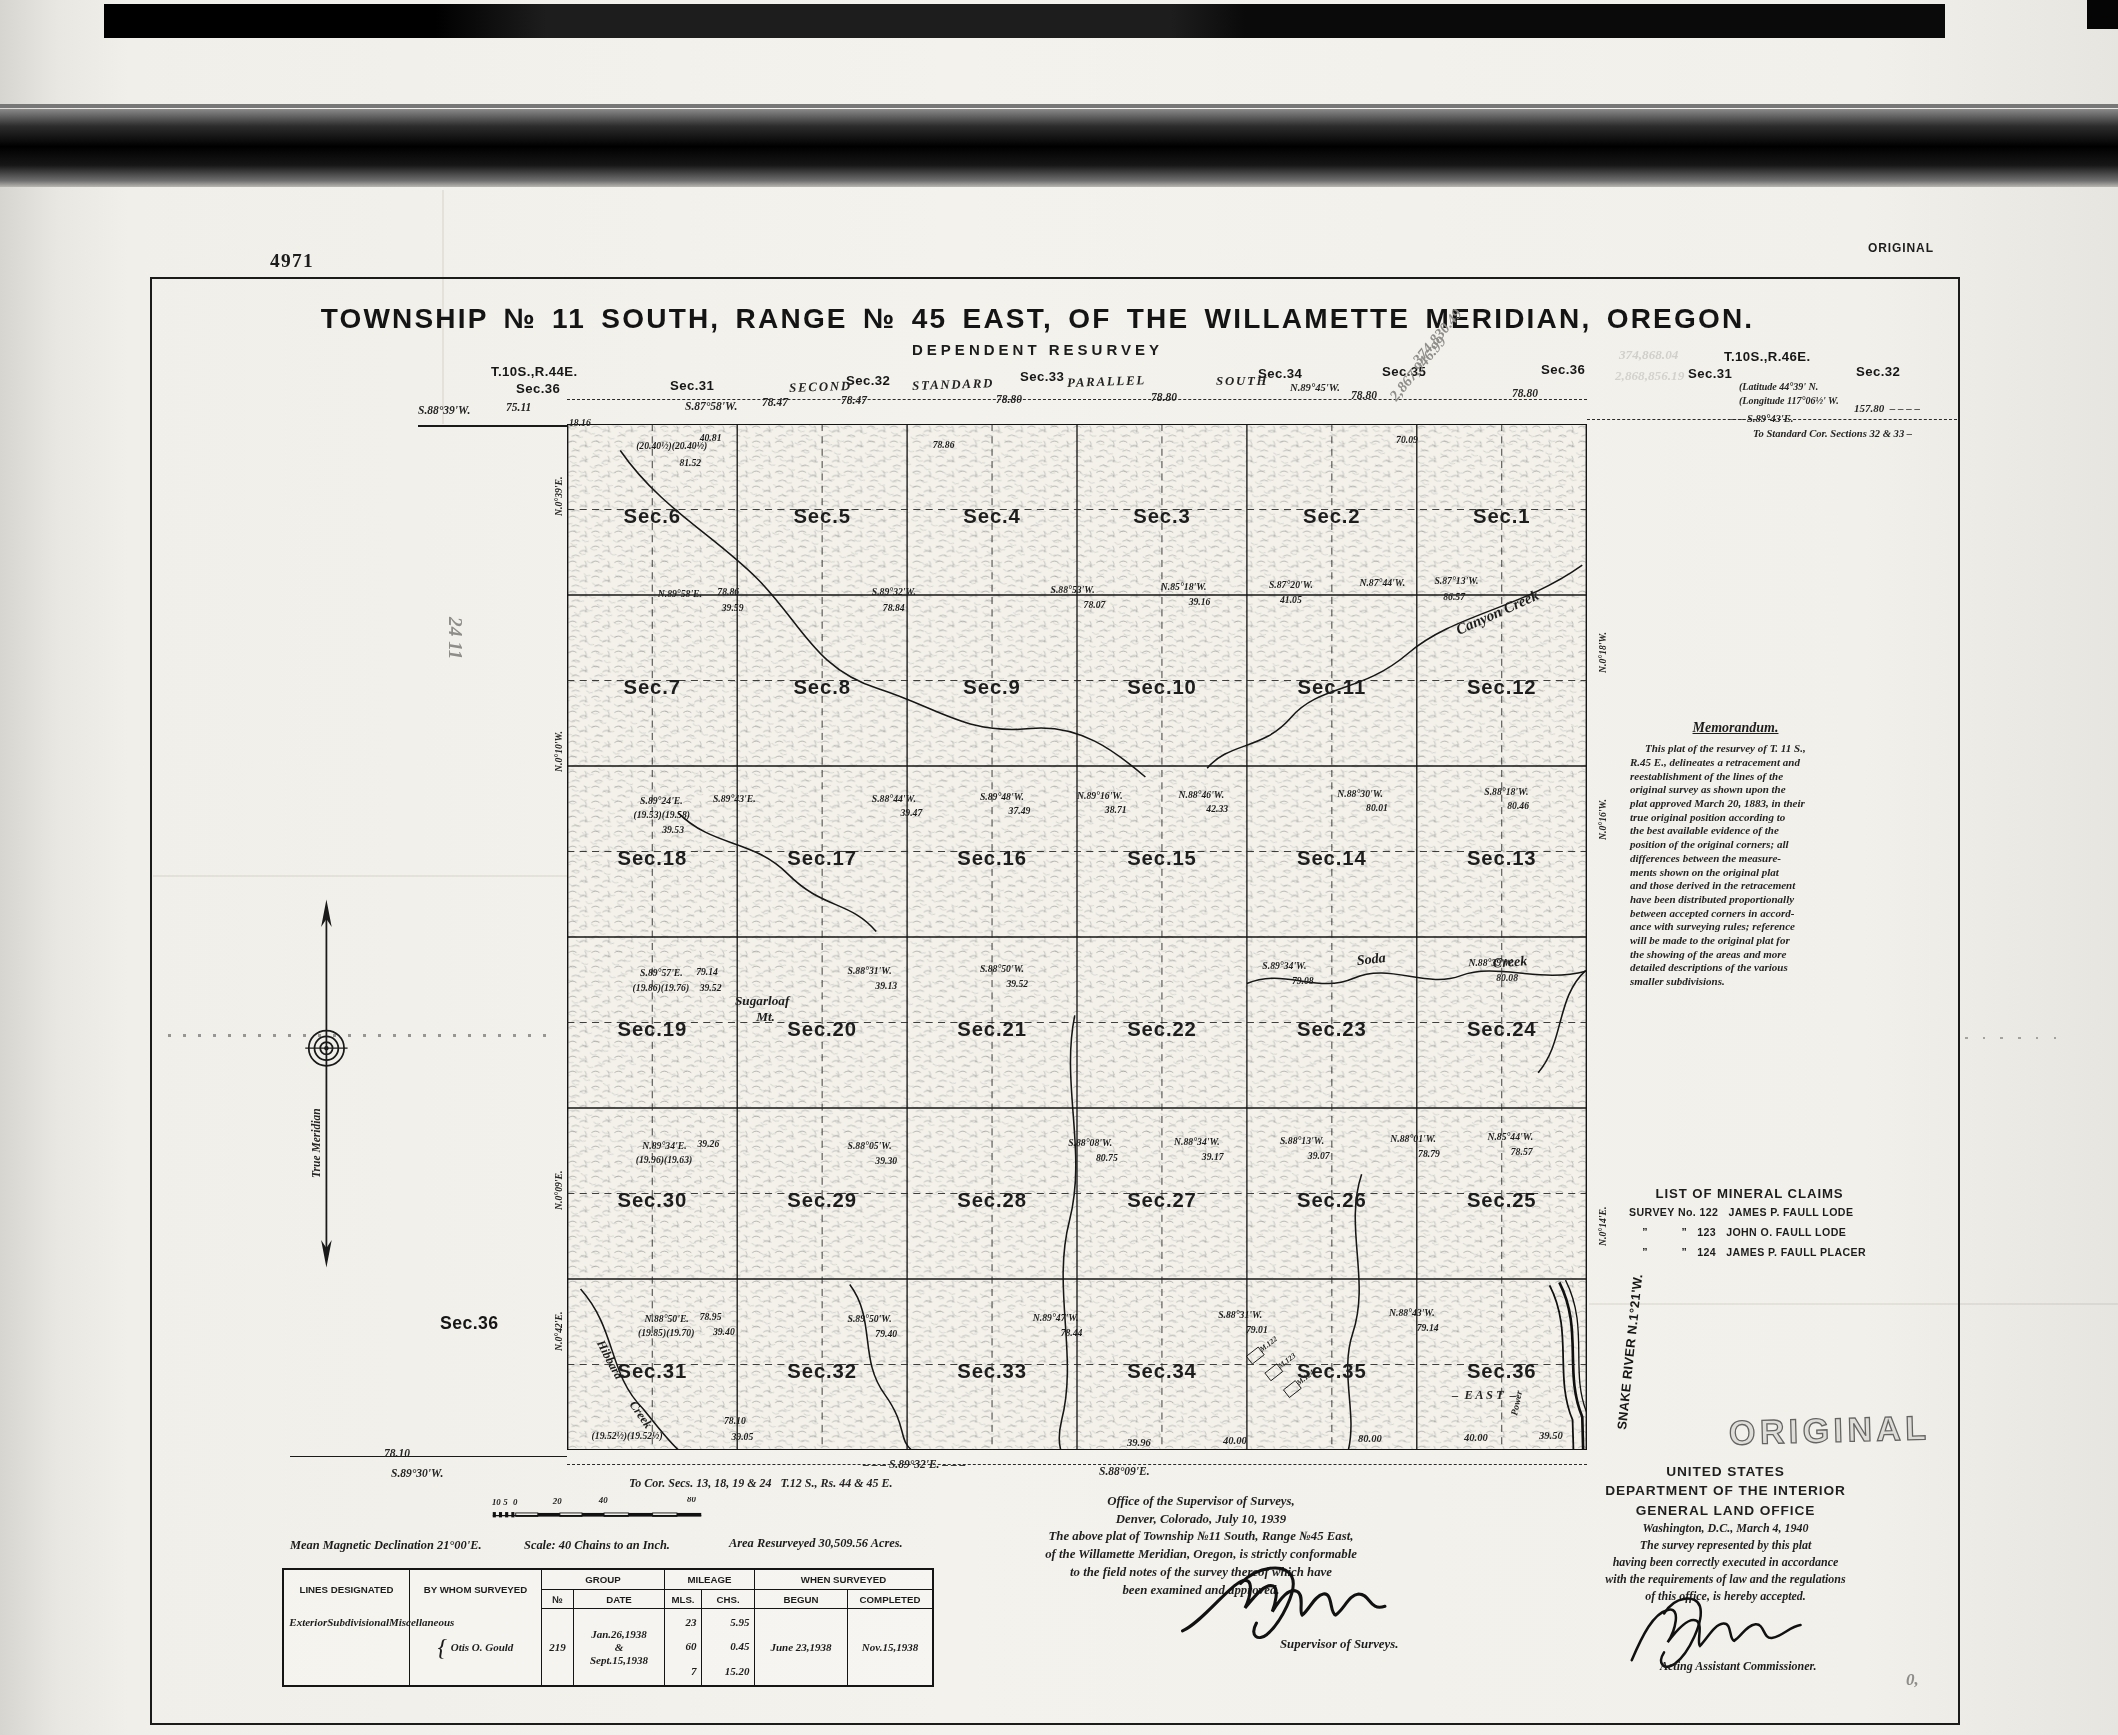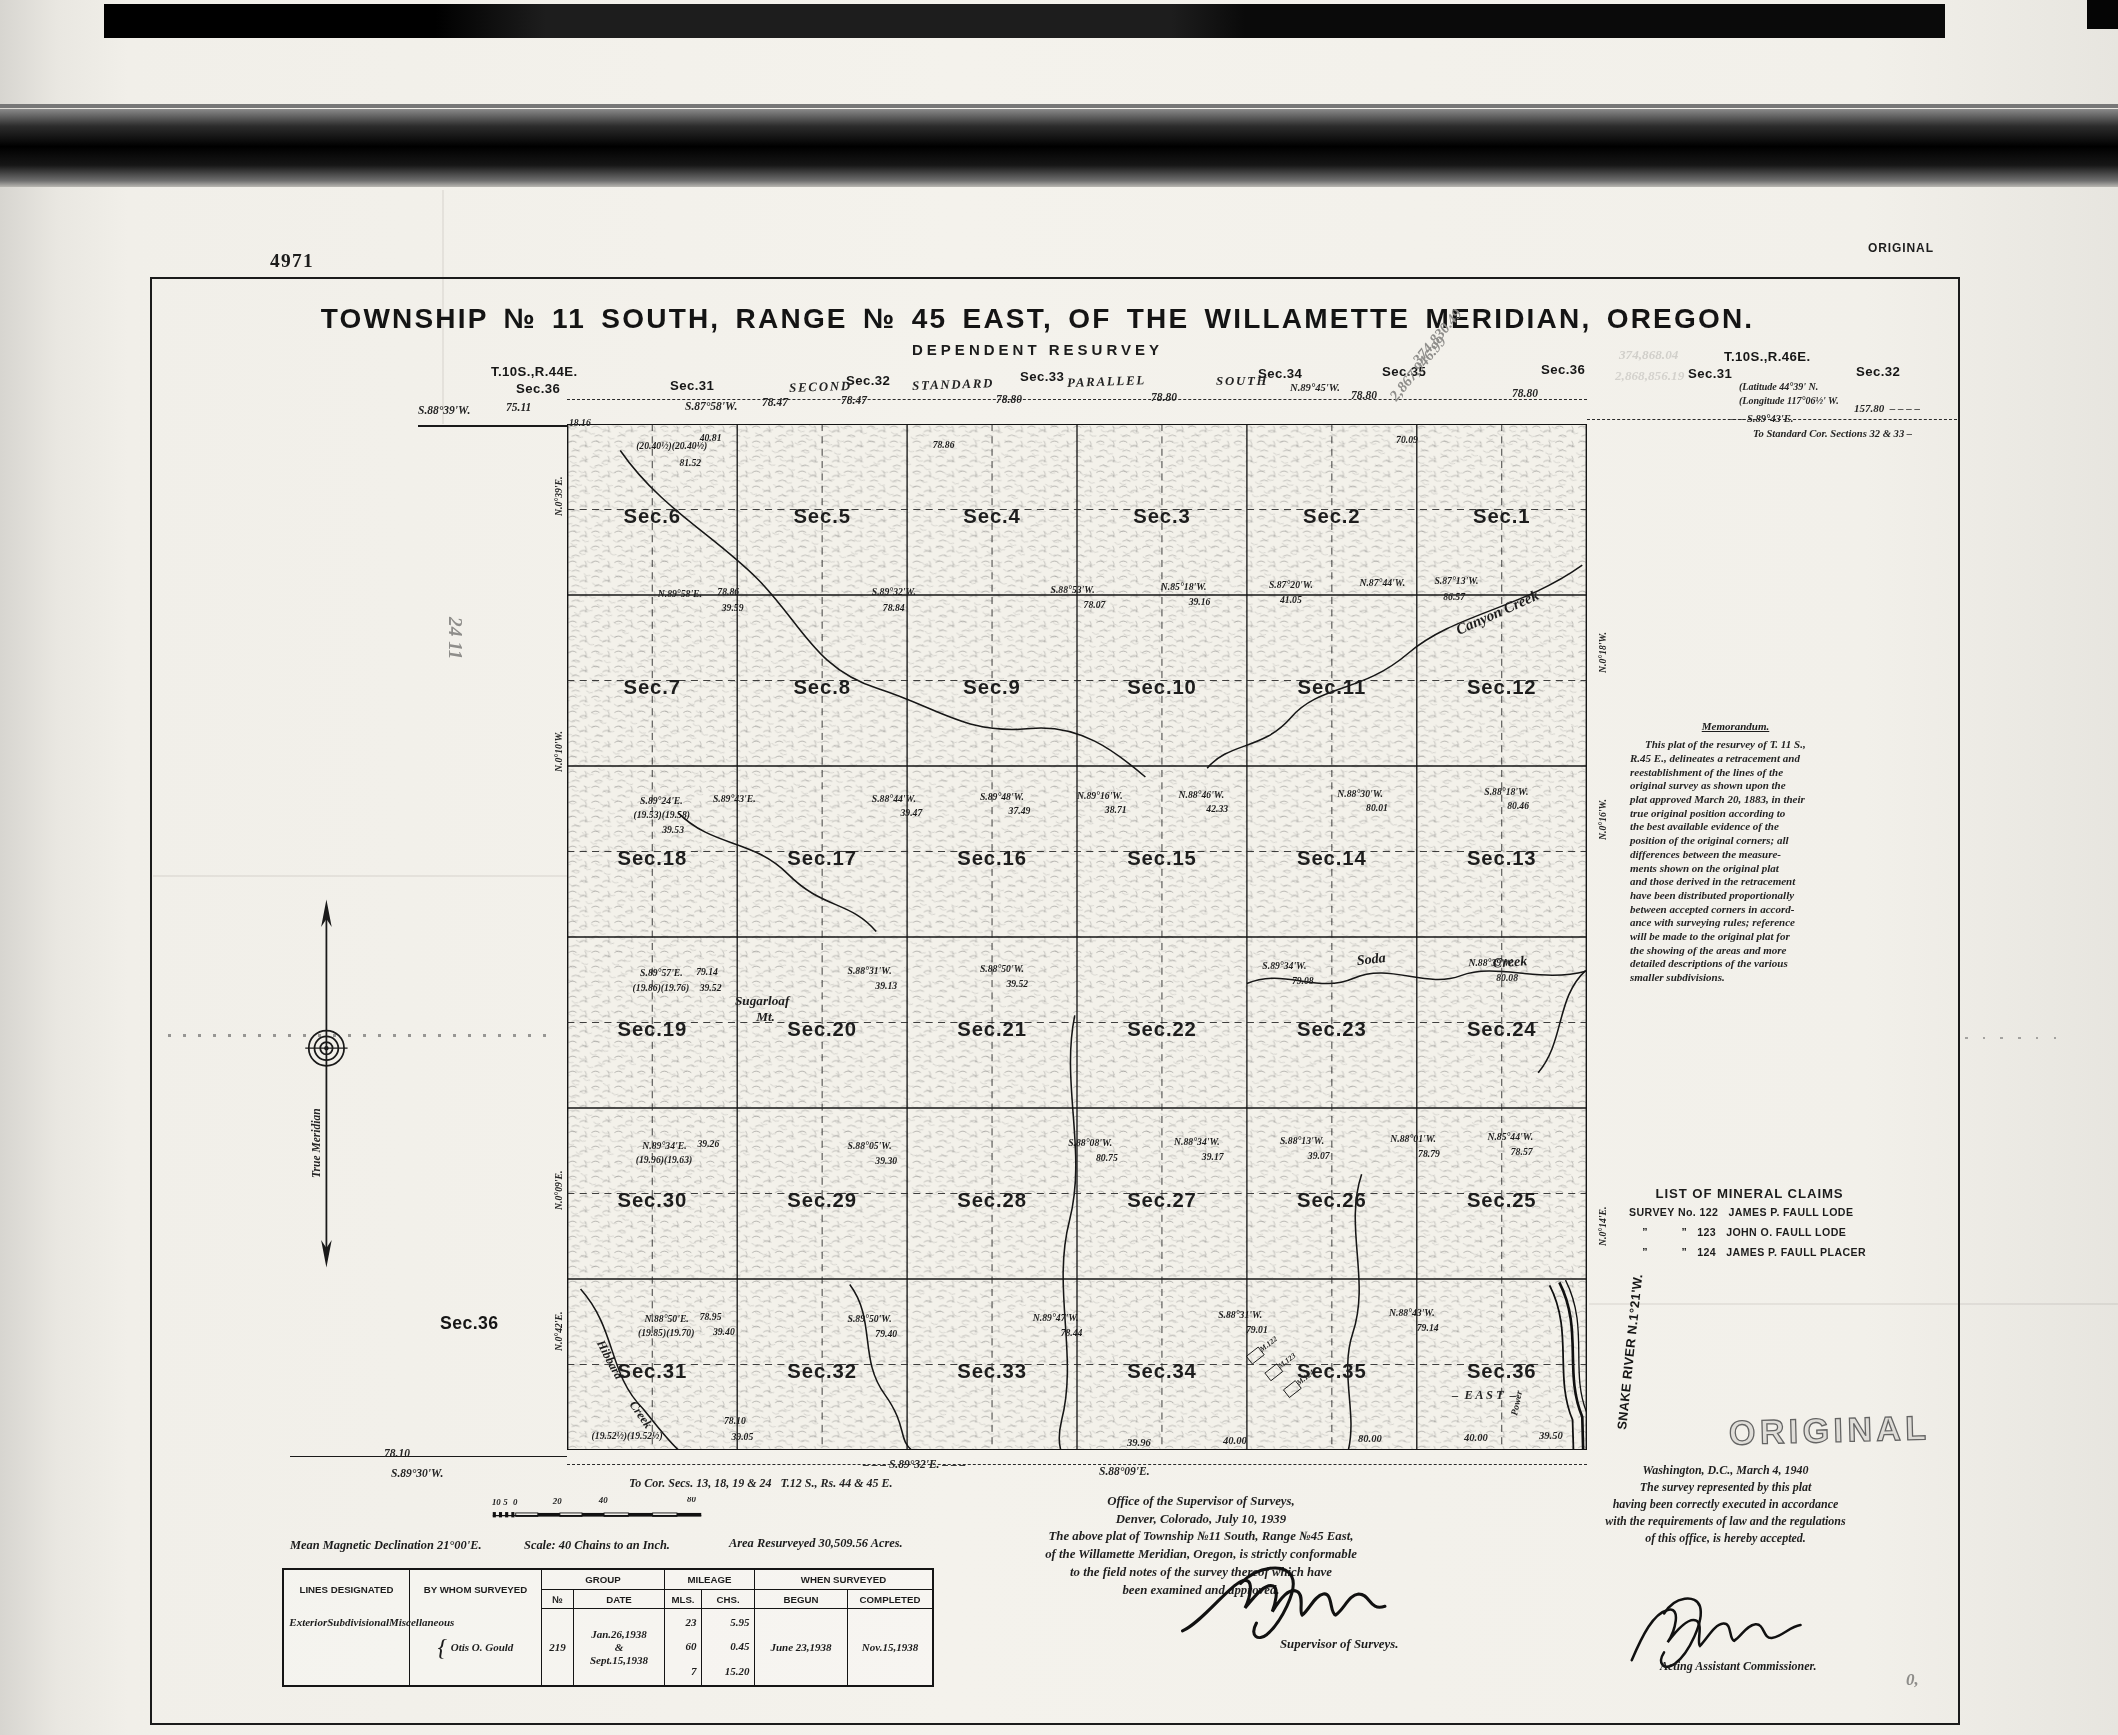--- a/index.html
+++ b/index.html
@@ -24,21 +24,21 @@
   #title{left:309px;top:303px;width:1457px;text-align:center;font-size:28px;font-weight:bold;
          letter-spacing:2.2px;word-spacing:5.3px;color:#141414}
   #subtitle{left:309px;top:341px;width:1457px;text-align:center;font-size:15px;font-weight:bold;letter-spacing:4px}
   #doc-number{left:270px;top:250px;font-family:"Liberation Serif",serif;font-weight:bold;font-size:19.4px;letter-spacing:1.3px}
   #stamp-small{left:1868px;top:241px;font-size:12px;font-weight:bold;letter-spacing:0.9px;color:#1d1d1d}
   #stamp-large{left:1729px;top:1411px;font-size:34px;font-weight:bold;letter-spacing:4.4px;
       color:rgba(90,90,90,.14);-webkit-text-stroke:1.3px #555;transform:rotate(-1.5deg);opacity:.9}
   
   #memo{left:1630px;top:720px;width:211px}
   #memo-title{text-align:center;font-family:"Liberation Serif",serif;font-style:italic;font-weight:bold;
-      font-size:11px;text-decoration:underline;margin-bottom:6.2px}
+      font-size:14px;text-decoration:underline;margin-bottom:6.2px}
   #memo-lines div{font-family:"Liberation Serif",serif;font-style:italic;font-weight:bold;
       font-size:11px;line-height:13.7px;color:#242424}
   #memo-lines div:first-child{text-indent:15px}
   
   #claims{left:1629px;top:1186px;width:247px}
   #claims-title{font-size:13.2px;font-weight:bold;letter-spacing:0.9px;margin-left:26.5px}
   #claims-rows div{font-size:10.6px;font-weight:bold;letter-spacing:0.4px;line-height:17.7px;margin-top:2.6px;white-space:pre}
   
   .note{font-family:"Liberation Serif",serif;font-style:italic;font-weight:bold;font-size:12.4px}
   
@@ -480,20 +480,25 @@
       <div></div>
     </div>
 </div>
 <svg class="abs" style="left:1174px;top:1557px" width="230" height="88" viewBox="0 0 520 200">
   <path d="M18,168 C60,150 120,70 150,56 C186,40 170,96 160,116 C186,84 206,60 224,66 C238,72 228,108 222,124 C242,92 260,70 278,78 C296,86 282,124 290,132 C306,120 318,88 338,84 C360,80 352,128 366,132 C386,118 396,86 418,84 C446,84 442,124 478,112" stroke="#111" stroke-width="7" fill="none" stroke-linecap="round"></path>
   <path d="M150,60 C190,20 250,14 266,44 C282,74 240,150 210,176 C190,192 170,180 186,150" stroke="#111" stroke-width="7" fill="none" stroke-linecap="round"></path>
 </svg>
 <span class="abs lbl sig-label" style="left:1280px;top:1638px">Supervisor of Surveys.</span>
 
 <div id="acceptance" class="abs scriptline">
+  <div id="acceptance-heading">
+      <div class="h">UNITED STATES</div>
+      <div class="h">DEPARTMENT OF THE INTERIOR</div>
+      <div class="h">GENERAL LAND OFFICE</div>
+    </div>
   <div id="acceptance-lines">
       <div>Washington, D.C.,   March 4, 1940</div>
       <div>The survey represented by this plat</div>
       <div>having been correctly executed in accordance</div>
       <div>with the requirements of law and the regulations</div>
       <div>of this office, is hereby accepted.</div>
     </div>
 </div>
 <svg class="abs" style="left:1598px;top:1592px" width="247" height="79" viewBox="0 0 560 220">
   <path d="M30,190 C60,120 90,60 130,50 C170,40 150,110 130,140 C160,100 190,70 210,80 C230,90 210,140 220,150 C240,130 260,90 285,88 C310,86 300,130 315,136 C335,124 350,92 375,90 C400,88 395,130 420,128 C450,124 470,96 500,92" stroke="#111" stroke-width="7" fill="none" stroke-linecap="round"></path>

